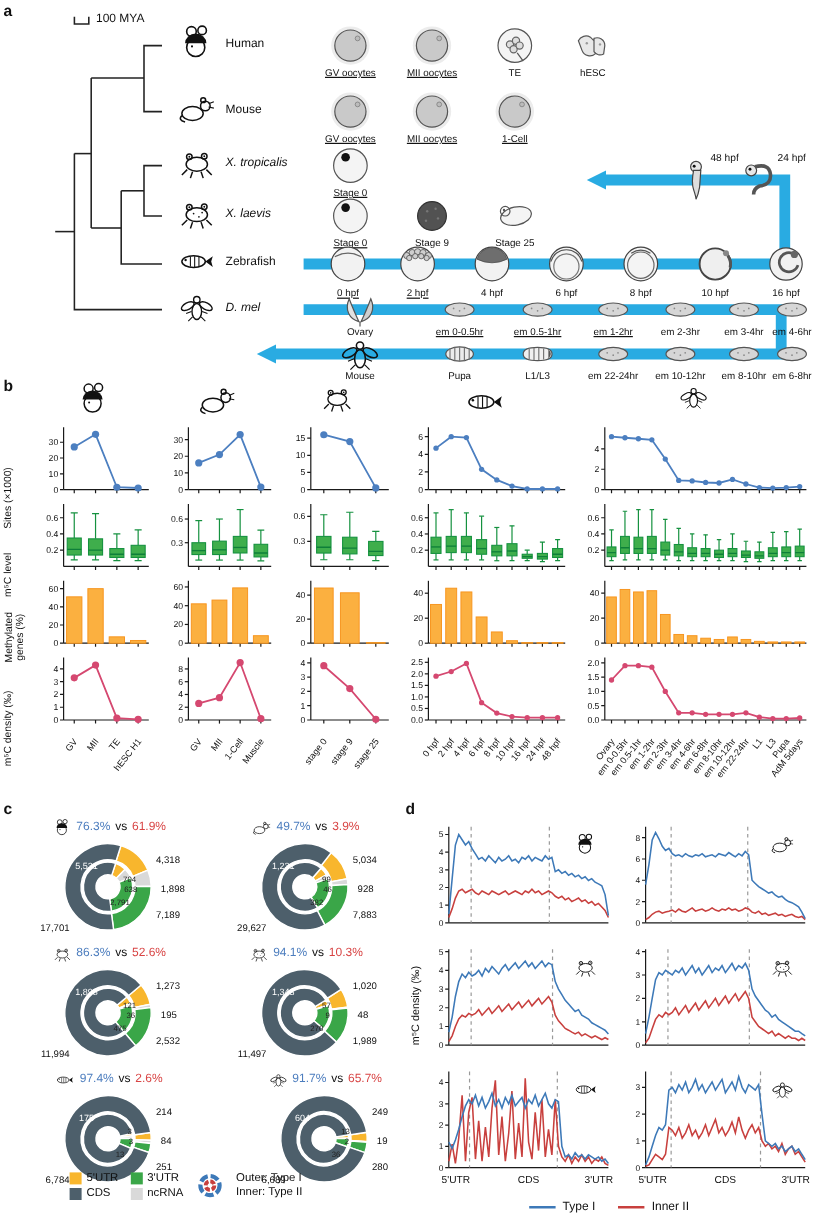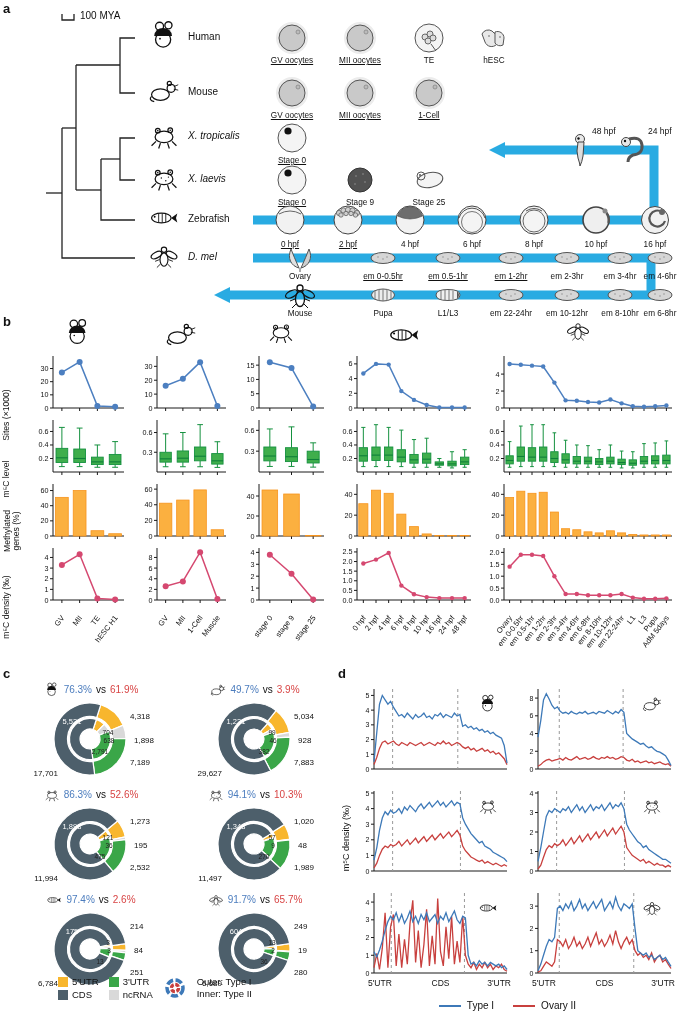--- a/index.html
+++ b/index.html
@@ -1356,21 +1356,21 @@
           <text x="46" y="79" font-size="8" text-anchor="end" fill="#111">6,784</text>
           <text x="118" y="22" font-size="8" text-anchor="start" fill="#111">214</text>
           <text x="122" y="46" font-size="8" text-anchor="start" fill="#111">84</text>
           <text x="118" y="68" font-size="8" text-anchor="start" fill="#111">251</text>
           <text x="60" y="27" font-size="7.5" text-anchor="middle" fill="#fff">175</text>
           <text x="96" y="38" font-size="6.5" text-anchor="middle" fill="#222">3</text>
           <text x="97" y="46" font-size="6.5" text-anchor="middle" fill="#222">3</text>
           <text x="88" y="57" font-size="6.5" text-anchor="middle" fill="#222">13</text>
         </svg>
       </div>
-      <div class="dcell abs" style="left: 176px; top: 226px; width: 158px; height: 100px;">
+      <div class="dcell abs" style="left: 192px; top: 226px; width: 158px; height: 100px;">
         <div class="dtitle">
           <svg viewBox="0 0 36 36" width="16" height="16">
             <g fill="none" stroke="#111" stroke-width="1.3">
               <ellipse cx="18" cy="22" rx="4.5" ry="7.5"></ellipse>
               <circle cx="18" cy="11" r="3"></circle>
               <ellipse cx="9.5" cy="17" rx="6.5" ry="3.2" transform="rotate(-28 9.5 17)"></ellipse>
               <ellipse cx="26.5" cy="17" rx="6.5" ry="3.2" transform="rotate(28 26.5 17)"></ellipse>
               <path d="M14 27l-4 4M22 27l4 4M13 22l-5 2M23 22l5 2" stroke-width="1"></path>
             </g>
           </svg>
@@ -1435,21 +1435,21 @@
       <span class="li">
         <svg width="24" height="8">
             <line x1="1" y1="4" x2="23" y2="4" stroke="#3D79B8" stroke-width="2"></line>
           </svg>
         <span>Type I</span>
       </span>
       <span class="li">
         <svg width="24" height="8">
             <line x1="1" y1="4" x2="23" y2="4" stroke="#C8403E" stroke-width="2"></line>
           </svg>
-        <span>Ovary II</span>
+        <span>Inner II</span>
       </span>
     </div>
   <svg width="160" height="96" style="position:absolute;left:16px;top:18px">
         <line x1="22" y1="5" x2="22" y2="85" stroke="#1a1a1a" stroke-width="1"></line>
         <line x1="22" y1="85" x2="155" y2="85" stroke="#1a1a1a" stroke-width="1"></line>
         <line x1="19" y1="85" x2="22" y2="85" stroke="#1a1a1a" stroke-width="1"></line>
         <text x="17.5" y="87.5" font-size="7" text-anchor="end" fill="#111">0</text>
         <line x1="19" y1="70.28301886792453" x2="22" y2="70.28301886792453" stroke="#1a1a1a" stroke-width="1"></line>
         <text x="17.5" y="72.78301886792453" font-size="7" text-anchor="end" fill="#111">1</text>
         <line x1="19" y1="55.56603773584905" x2="22" y2="55.56603773584905" stroke="#1a1a1a" stroke-width="1"></line>

